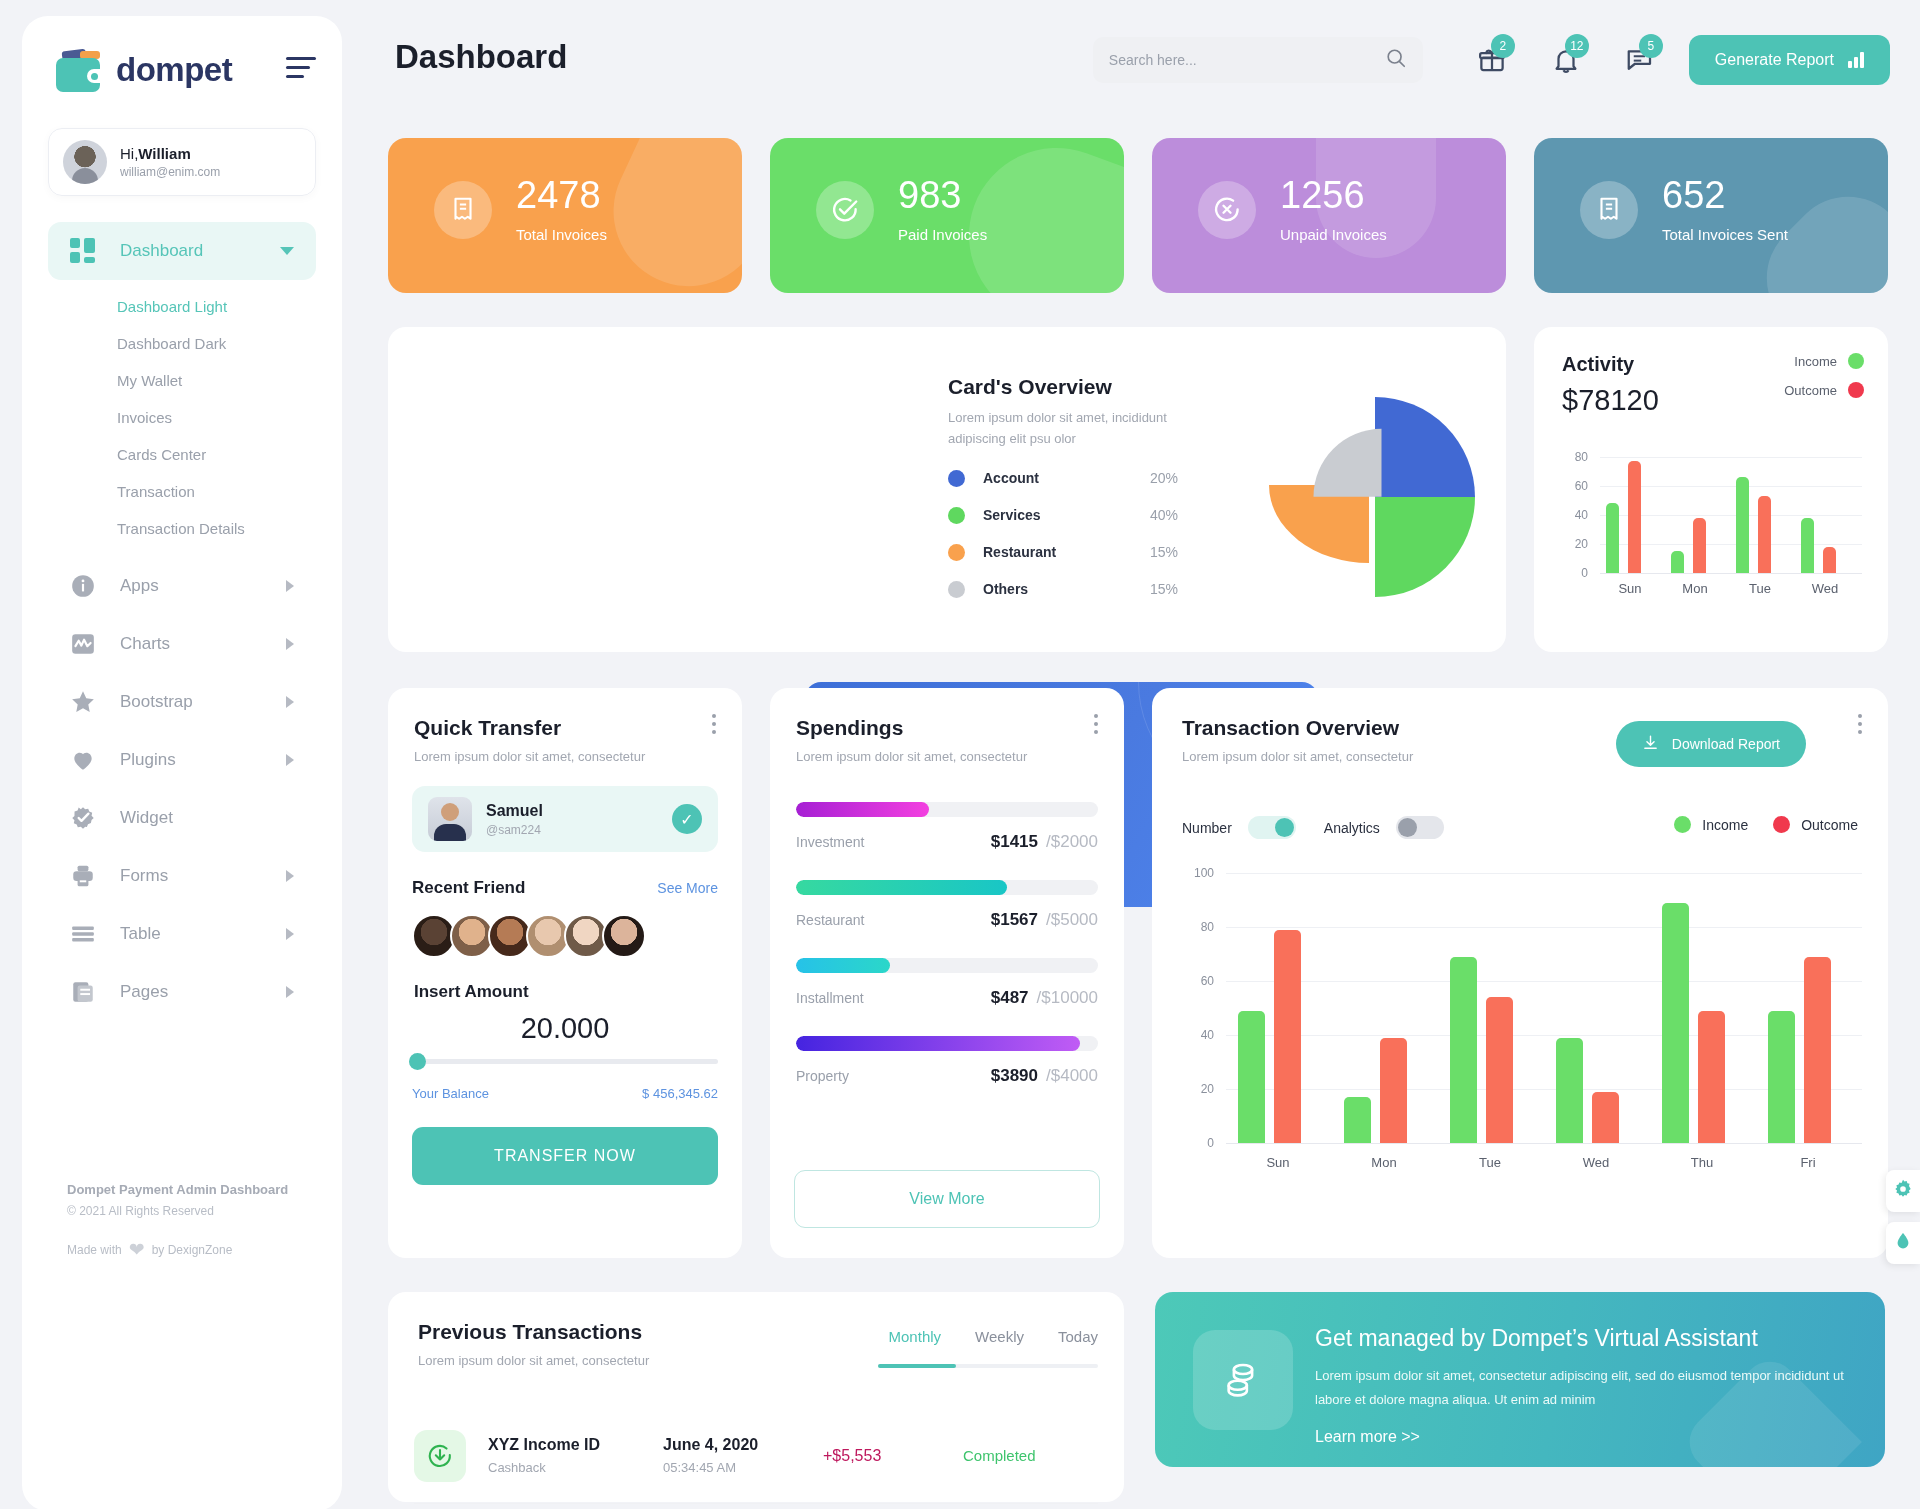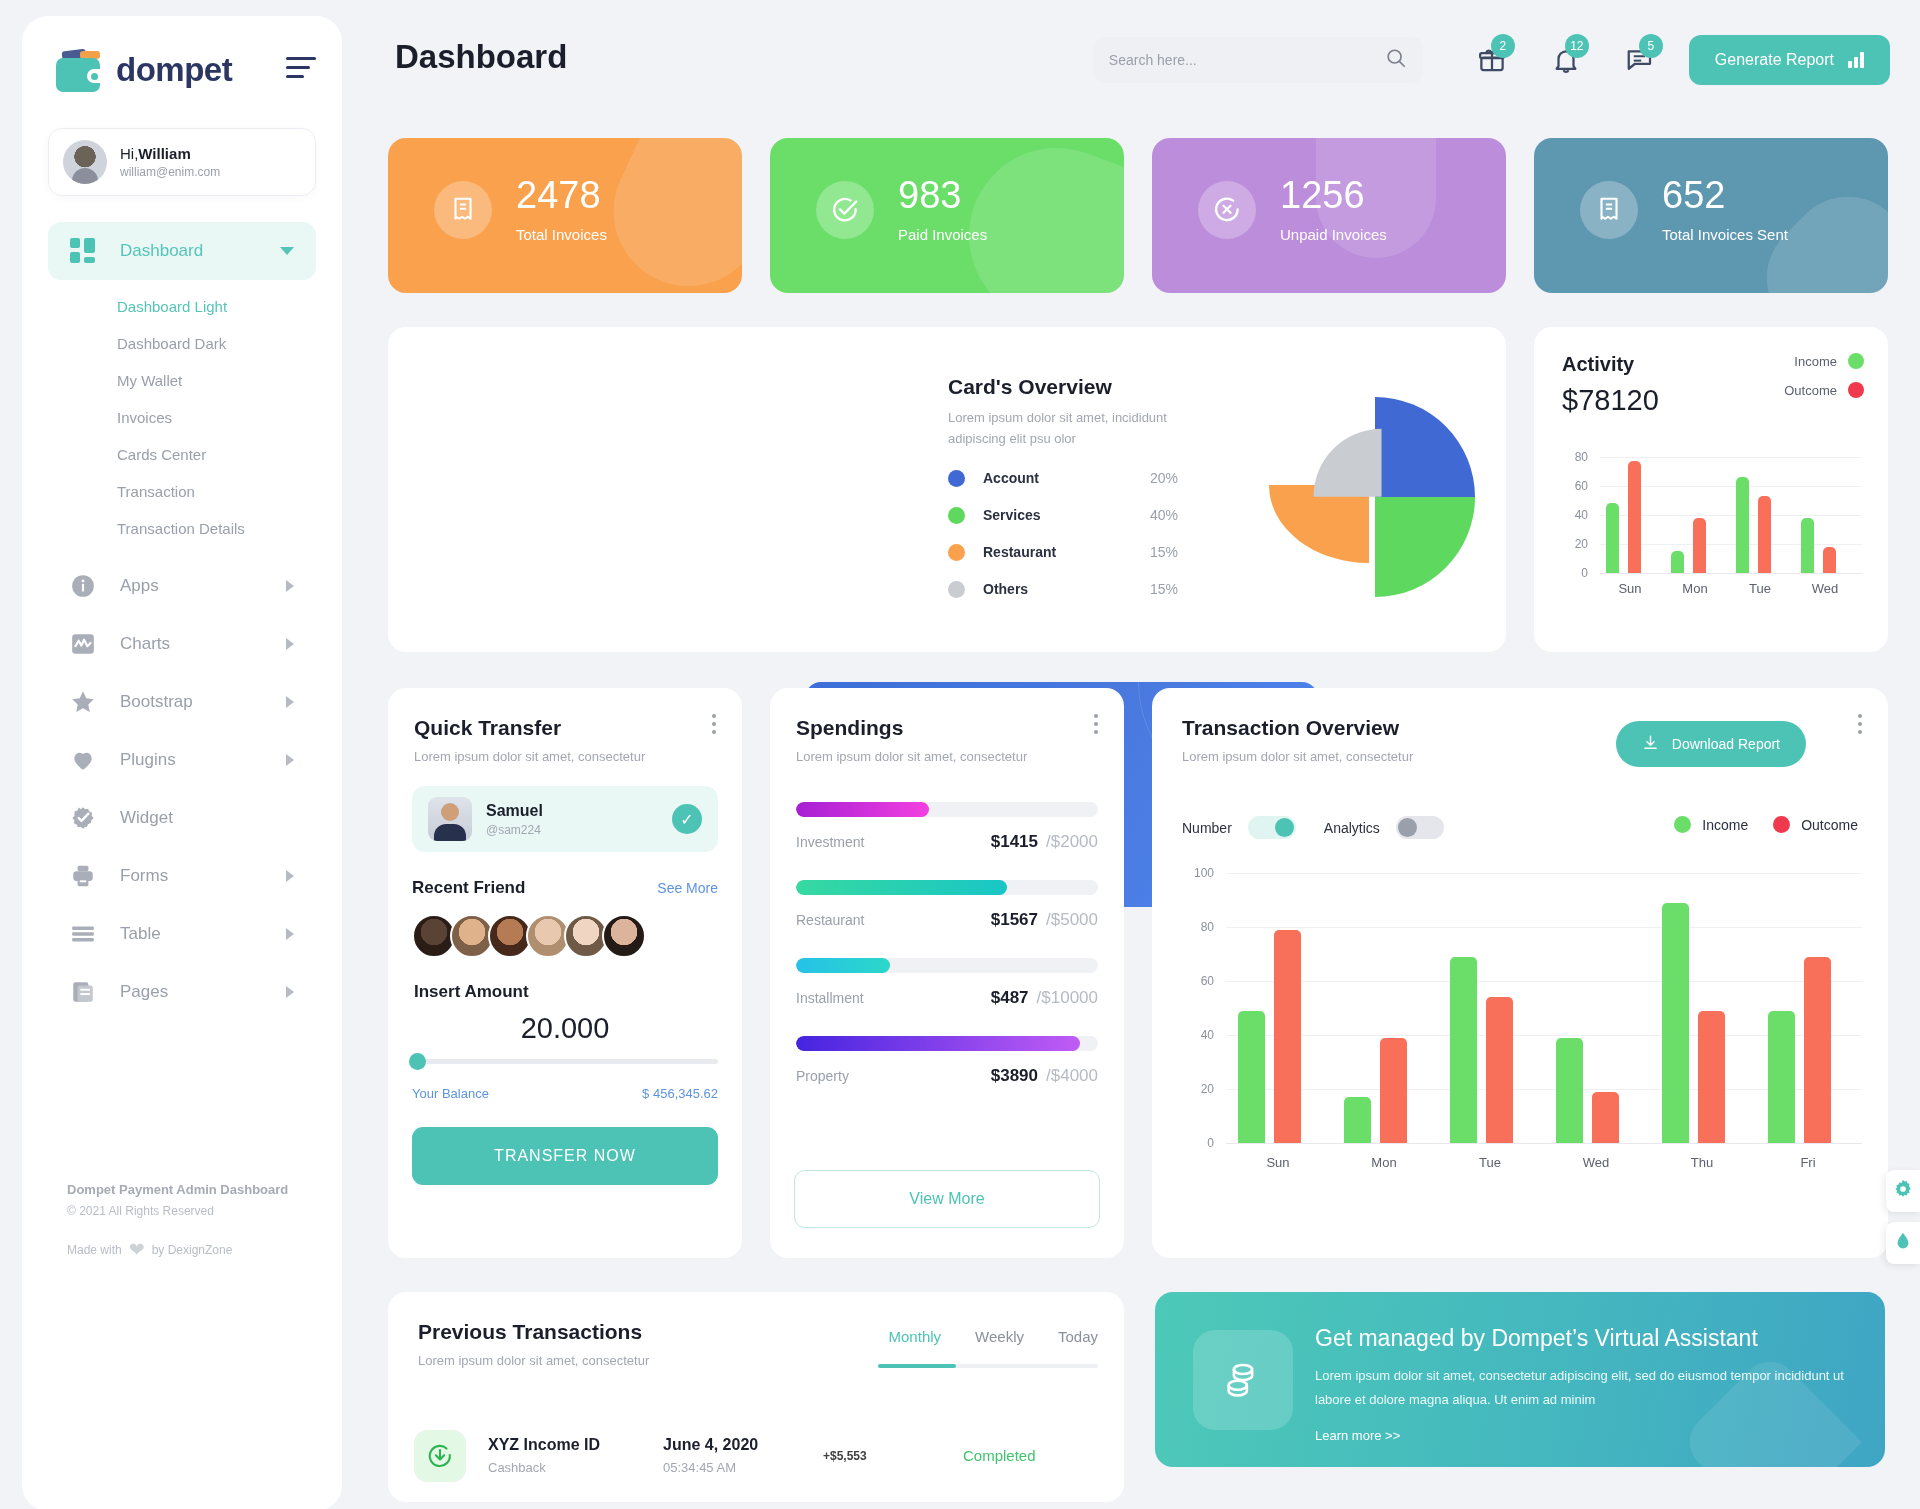--- a/index.html
+++ b/index.html
@@ -254,34 +254,34 @@
   .tab-underline i { position: absolute; left: 0; top: 0; width: 78px; height: 4px;
     background: #4dc3b5; border-radius: 2px; display: block; }
   .tx-row { display: flex; align-items: center; margin: 0 26px; height: 96px;
     border-bottom: 1px solid #f0f1f4; }
   .tx-ico { width: 52px; height: 52px; border-radius: 13px; flex: none;
     display: flex; align-items: center; justify-content: center; font-size: 23px; }
   .tx-c1 { width: 175px; margin-left: 22px; }
   .tx-t { font-size: 16px; font-weight: bold; color: #1b1f2b; }
   .tx-s { font-size: 13px; color: #a2a7b1; margin-top: 6px; }
   .tx-c2 { width: 160px; }
-  .tx-c3 { width: 140px; font-size: 12px; font-weight: bold; color: #404040; }
+  .tx-c3 { width: 140px; font-size: 16px; font-weight: normal; color: #be185d; }
   .tx-c4 { font-size: 15px; }
 
   
   #promo { position: absolute; left: 1155px; top: 1292px; width: 730px; height: 175px;
     border-radius: 18px; overflow: hidden;
     background: linear-gradient(100deg,#4dc9b8 0%,#44b7bf 55%,#3fa5c4 100%); }
   .promo-ico { position: absolute; left: 38px; top: 38px; width: 100px; height: 100px;
     border-radius: 22px; background: rgba(255,255,255,0.17);
     display: flex; align-items: center; justify-content: center; }
   .promo-h { position: absolute; left: 160px; top: 33px; font-size: 23px; color: #fff; }
   .promo-p { position: absolute; left: 160px; top: 72px; width: 540px; font-size: 13px;
     color: #eafaf8; line-height: 1.85; }
-  .promo-l { position: absolute; left: 160px; top: 136px; font-size: 13px; color: #fff;
+  .promo-l { position: absolute; left: 160px; top: 136px; font-size: 16px; color: #fff;
     cursor: pointer; }
   .promo-blob { position: absolute; right: 50px; bottom: -40px; width: 130px;
     height: 130px; background: rgba(255,255,255,0.09);
     border-radius: 28px 0 28px 28px; transform: rotate(45deg); }
 
   
   .float-btn { position: absolute; right: 0; width: 34px; height: 42px;
     background: #fff; border-radius: 8px 0 0 8px; display: flex;
     align-items: center; justify-content: center; cursor: pointer;
     box-shadow: -2px 2px 7px rgba(0,0,0,0.08); }

